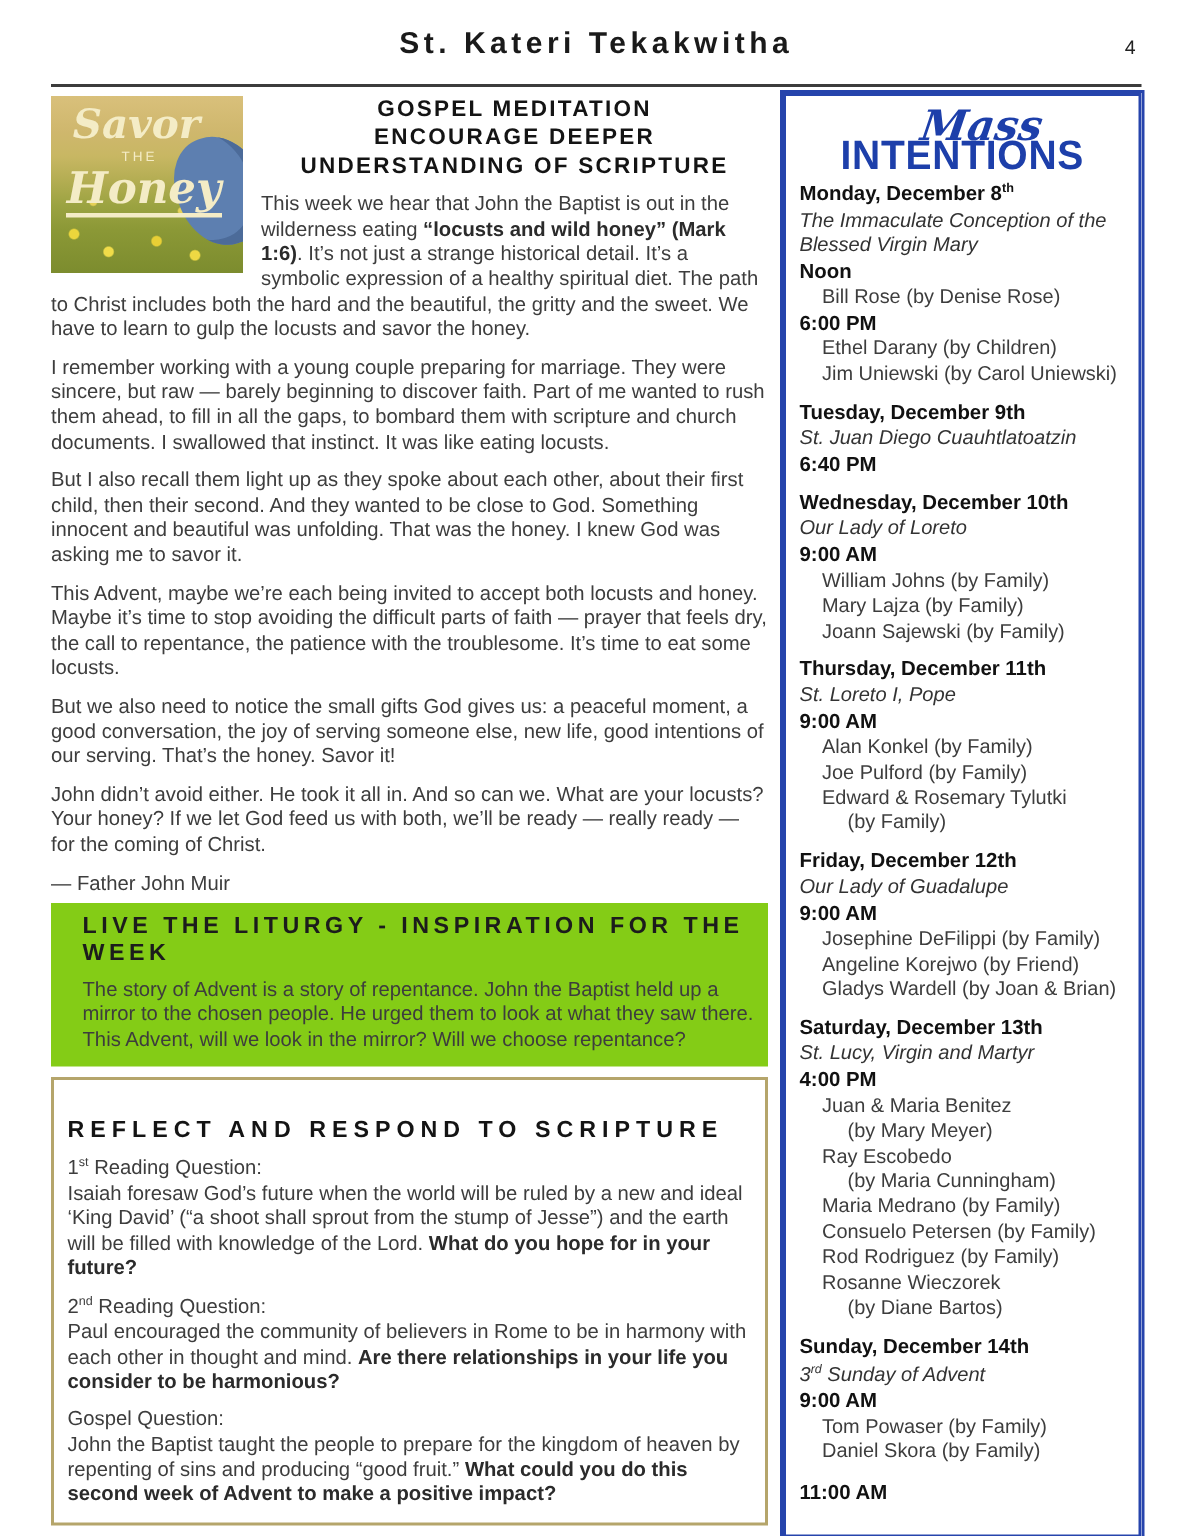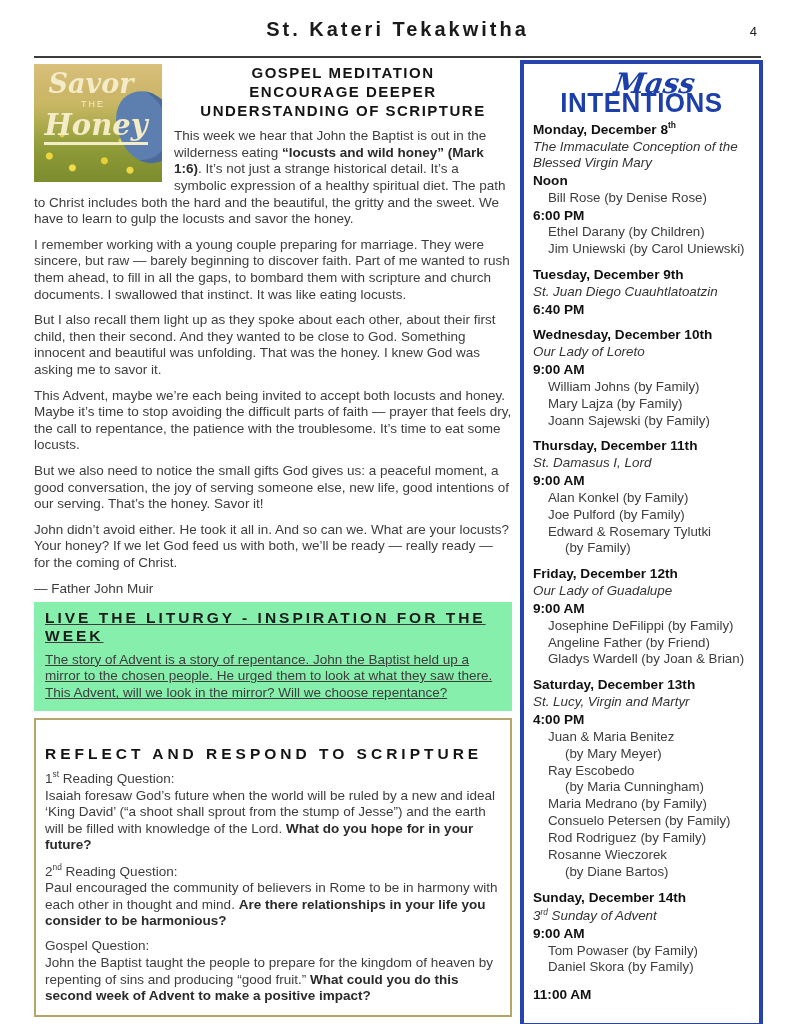--- a/index.html
+++ b/index.html
@@ -33,21 +33,21 @@
   .savor .w2{font-size:9px;font-style:normal;letter-spacing:2px;display:block;margin:3px 0 2px -10px;font-family:"Liberation Sans",sans-serif;}
   .savor .w3{font-size:29px;font-weight:bold;display:inline-block;border-bottom:3px solid #f4ecc6;padding-bottom:2px;margin-left:-4px;}
 
   
   .gtitle{font-size:15px;font-weight:bold;letter-spacing:1.5px;color:#141414;text-align:center;line-height:1.25;margin:2px 0 8px 0;}
   .para{font-size:13.5px;line-height:1.23;margin:0 0 9px 0;}
   .para .b, .qbody .b{font-weight:bold;color:#2b2b2b;}
   .byline{font-size:13.5px;margin:2px 0 6px 0;}
 
   
-  .liturgy{background:#86efac;padding:7px 9px 9px 11px;margin:2px 0 7px 0;text-decoration:underline;}
+  .liturgy{background:#84cc16;padding:7px 9px 9px 21px;margin:2px 0 7px 0;}
   .liturgy-title{font-size:15.5px;font-weight:bold;letter-spacing:3px;color:#1c1c1c;margin-bottom:7px;}
   .liturgy-body{font-size:13.5px;line-height:1.25;color:#3d3d3d;}
 
   
   .reflect{border:2px solid #b5a56b;padding:25px 9px 8px 9px;margin:0 0 6px 0;background:#fff;}
   .reflect-title{font-size:15.5px;font-weight:bold;letter-spacing:4px;color:#141414;margin-bottom:6px;}
   .qblock{margin-bottom:8px;}
   .qblock:last-child{margin-bottom:2px;}
   .qlabel{font-size:13.5px;line-height:1.25;color:#3d3d3d;}
   .qbody{font-size:13.5px;line-height:1.23;color:#3d3d3d;}
@@ -165,33 +165,33 @@
             <div class="mday">
               <div class="mdate"><span>Wednesday, December 10th</span></div>
               <div class="mfeast"><span>Our Lady of Loreto</span></div>
               <div class="mtime">9:00 AM</div>
               <div class="entry-line">William Johns  (by Family)</div>
               <div class="entry-line">Mary Lajza  (by Family)</div>
               <div class="entry-line">Joann Sajewski  (by Family)</div>
             </div>
             <div class="mday">
               <div class="mdate"><span>Thursday, December 11th</span></div>
-              <div class="mfeast"><span>St. Damasus I, Lord</span></div>
+              <div class="mfeast"><span>St. Loreto I, Pope</span></div>
               <div class="mtime">9:00 AM</div>
               <div class="entry-line">Alan Konkel  (by Family)</div>
               <div class="entry-line">Joe Pulford  (by Family)</div>
               <div class="entry-line">Edward &amp; Rosemary Tylutki</div>
               <div class="entry-line wrap">(by Family)</div>
             </div>
             <div class="mday">
               <div class="mdate"><span>Friday, December 12th</span></div>
               <div class="mfeast"><span>Our Lady of Guadalupe</span></div>
               <div class="mtime">9:00 AM</div>
               <div class="entry-line">Josephine DeFilippi  (by Family)</div>
-              <div class="entry-line">Angeline Father  (by Friend)</div>
+              <div class="entry-line">Angeline Korejwo  (by Friend)</div>
               <div class="entry-line">Gladys Wardell  (by Joan &amp; Brian)</div>
             </div>
             <div class="mday">
               <div class="mdate"><span>Saturday, December 13th</span></div>
               <div class="mfeast"><span>St. Lucy, Virgin and Martyr</span></div>
               <div class="mtime">4:00 PM</div>
               <div class="entry-line">Juan &amp; Maria Benitez</div>
               <div class="entry-line wrap">(by Mary Meyer)</div>
               <div class="entry-line">Ray Escobedo</div>
               <div class="entry-line wrap">(by Maria Cunningham)</div>

